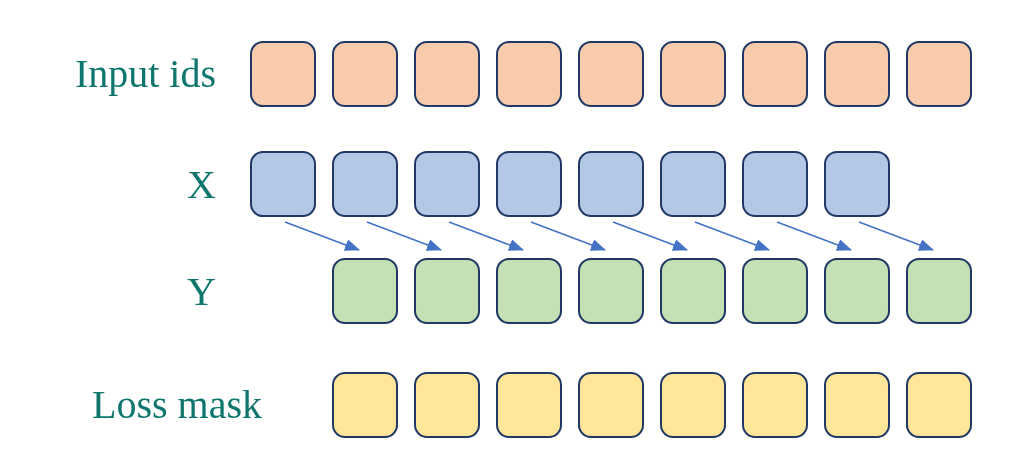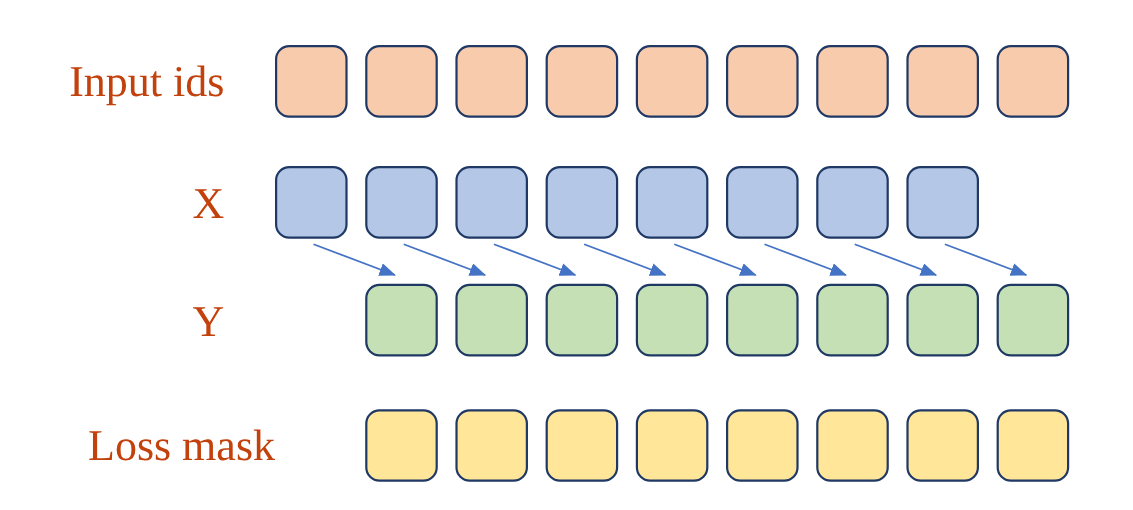--- a/index.html
+++ b/index.html
@@ -10,26 +10,26 @@
   .canvas {
     position: relative;
     width: 1030px;
     height: 464px;
     background: #ffffff;
     overflow: hidden;
     font-family: "Liberation Serif", serif;
   }
   .row-label {
     position: absolute;
-    left: 4px;
+    left: 16px;
     width: 200px;
     text-align: right;
     font-size: 40px;
     line-height: 1;
-    color: #c2410c;
+    color: #0f766e;
     transform: translateY(-50%);
     white-space: nowrap;
   }
   .row-label.r0 { top: 74px; }
   .row-label.r1 { top: 185px; }
   .row-label.r2 { top: 292px; }
   .row-label.r3 { top: 405px; padding-left: 46px; }
   .cell {
     position: absolute;
     box-sizing: border-box;

